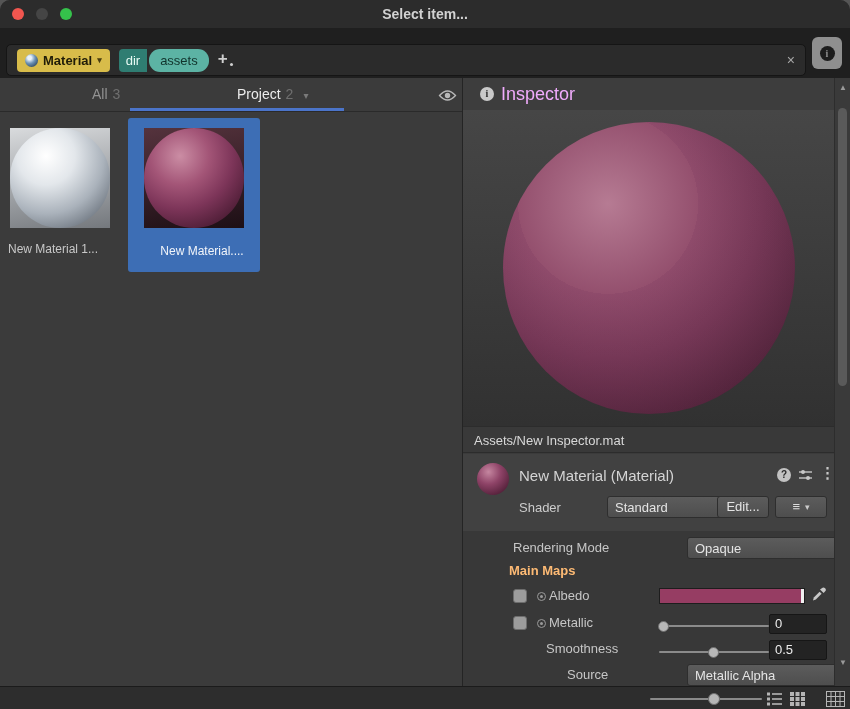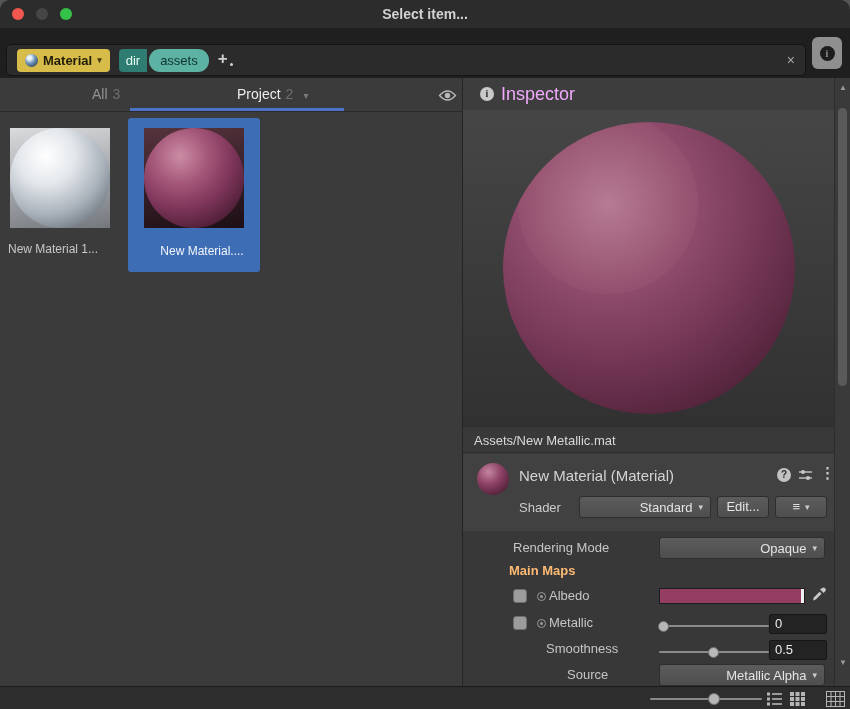--- a/index.html
+++ b/index.html
@@ -74,22 +74,22 @@
   .mat-header{position:absolute;left:0;top:376px;width:372px;height:77px;background:#414141;border-bottom:1px solid #313131;}
   .mh-sphere{position:absolute;left:14px;top:9px;width:32px;height:32px;border-radius:50%;
              background:radial-gradient(circle at 36% 28%, #c586a0, #8e4367 40%, #5c2540 75%, #351523);}
   .mh-title{position:absolute;left:56px;top:13px;font-size:15px;color:#d4d4d4;}
   .mh-help{position:absolute;left:314px;top:14px;width:14px;height:14px;border-radius:50%;background:#c2c2c2;
            color:#2b2b2b;font-size:10px;font-weight:bold;text-align:center;line-height:14px;}
   .mh-preset{position:absolute;left:335px;top:14px;}
   .mh-more{position:absolute;left:357px;top:10px;font-size:15px;color:#c8c8c8;font-weight:bold;}
   .shader-label{position:absolute;left:56px;top:46px;font-size:13px;color:#cccccc;}
   .dd{background:linear-gradient(#5c5c5c,#4e4e4e);border:1px solid #2e2e2e;border-radius:3px;
-      display:flex;align-items:center;justify-content:flex-end;font-size:13px;color:#e4e4e4;
-      padding:0 7px;box-sizing:border-box;}
+      display:flex;align-items:center;justify-content:space-between;font-size:13px;color:#e4e4e4;
+      padding:0 7px;box-sizing:border-box;margin-left:28px;}
   .dd .caret{font-size:9px;color:#cccccc;margin-left:6px;}
   .dd-shader{position:absolute;left:116px;top:42px;width:132px;height:22px;}
   .btn{background:linear-gradient(#5c5c5c,#4e4e4e);border:1px solid #2e2e2e;border-radius:3px;
        font-size:13px;color:#e4e4e4;text-align:center;line-height:20px;box-sizing:border-box;}
   .btn-edit{position:absolute;left:254px;top:42px;width:52px;height:22px;}
   .btn-ham{position:absolute;left:312px;top:42px;width:52px;height:22px;display:flex;align-items:center;justify-content:center;gap:5px;}
   .ham-glyph{font-size:13px;color:#dddddd;}
   .ham-caret{font-size:9px;color:#cccccc;}
 
   .props{position:absolute;left:0;top:453px;width:372px;height:155px;background:#383838;overflow:hidden;}
@@ -199,21 +199,21 @@
   <div class="inspector">
     <div class="insp-header">
       <span class="insp-icon">i</span>
       <span class="insp-title">Inspector</span>
     </div>
 
     <div class="preview">
       <div class="bigsphere"></div>
     </div>
 
-    <div class="pathbar">Assets/New Metallic.mat</div>
+    <div class="pathbar">Assets/New Inspector.mat</div>
 
     <div class="mat-header">
       <div class="mh-sphere"></div>
       <div class="mh-title">New Material (Material)</div>
       <div class="mh-help">?</div>
       <div class="mh-preset">
         <svg width="15" height="14" viewBox="0 0 15 14">
           <line x1="1" y1="4" x2="14" y2="4" stroke="#c8c8c8" stroke-width="1.4"></line>
           <line x1="1" y1="10" x2="14" y2="10" stroke="#c8c8c8" stroke-width="1.4"></line>
           <circle cx="5" cy="4" r="2" fill="#c8c8c8"></circle>

